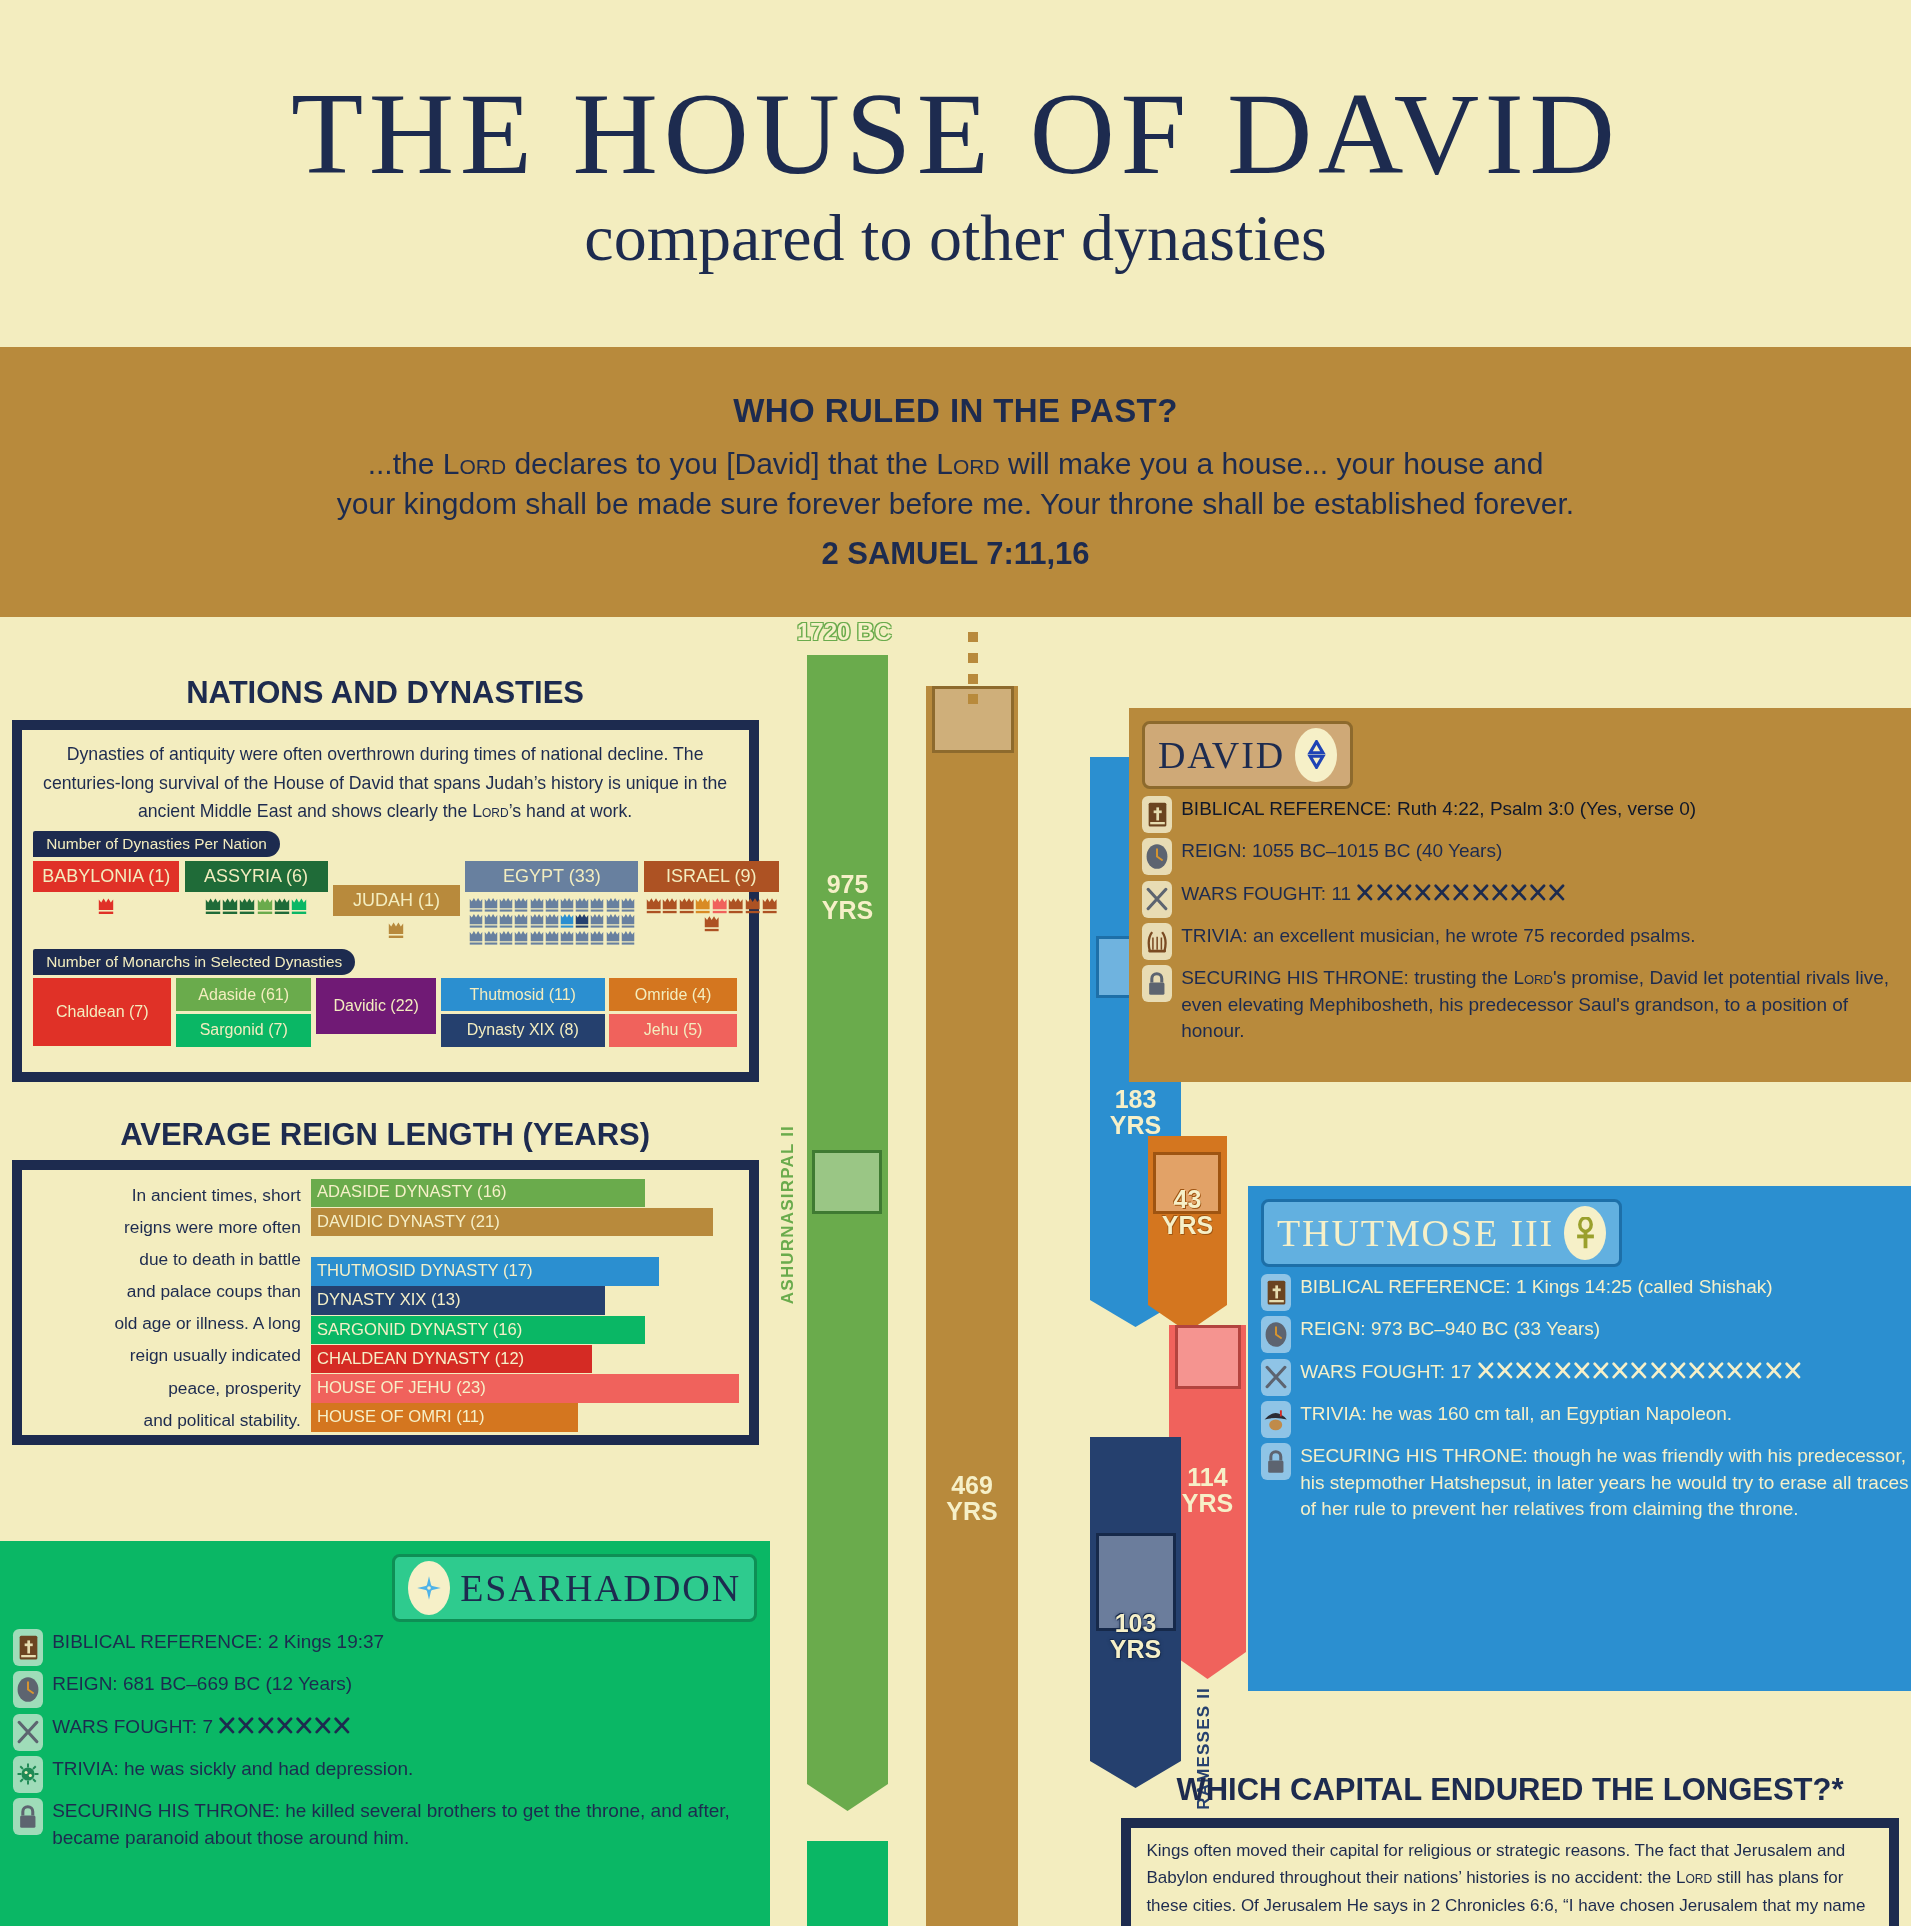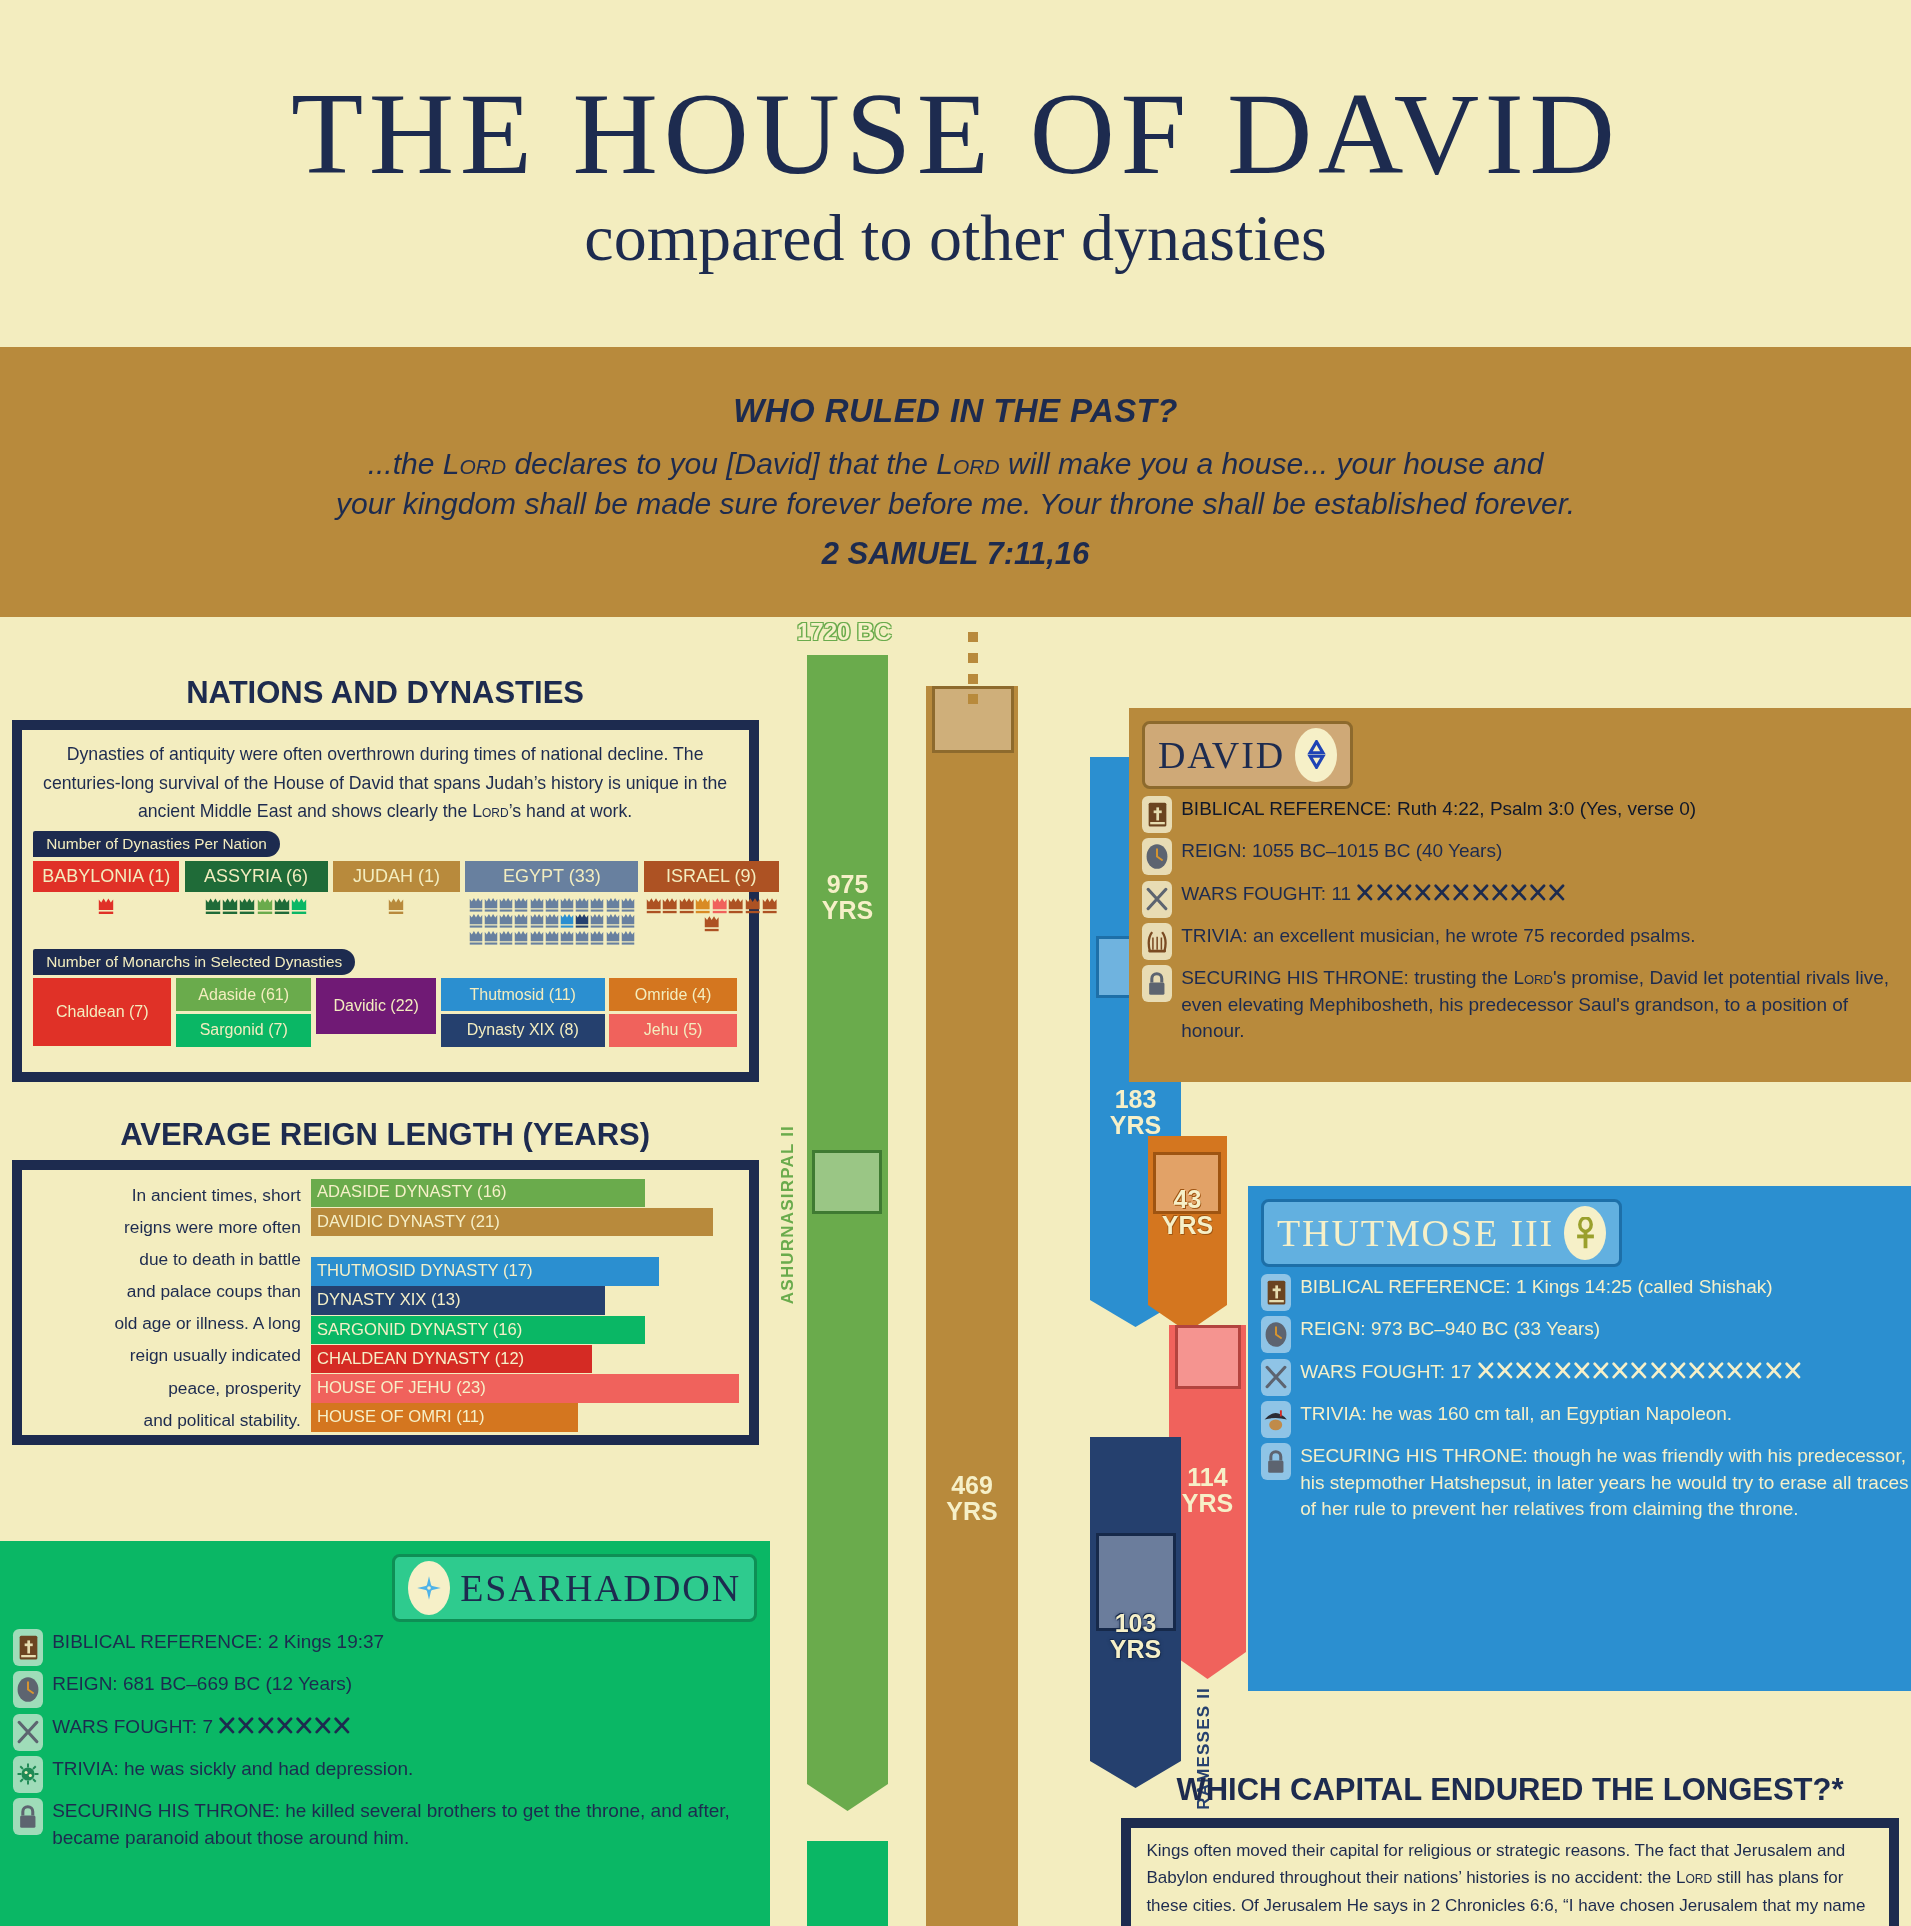--- a/index.html
+++ b/index.html
@@ -15,21 +15,21 @@
 
   
   .titlewrap{position:absolute;left:0;top:0;width:1911px;height:347px;
     display:flex;flex-direction:column;align-items:center;justify-content:center;}
   .t1{font-family:"Liberation Serif",serif;font-size:116px;letter-spacing:5.4px;
       color:#1d2b4f;font-weight:400;line-height:1;transform:scaleX(1.02);}
   .t2{font-family:"Liberation Serif",serif;font-size:66px;color:#1d2b4f;
       margin-top:13px;line-height:1;}
 
   
-  .band{position:absolute;left:0;width:1911px;background:#b88a3c;font-style:italic;}
+  .band{position:absolute;left:0;width:1911px;background:#b88a3c;}
   #hdrband{top:347px;height:270px;}
   .hdr-inner{display:flex;flex-direction:column;align-items:center;justify-content:center;height:100%;}
   .hdr-q{font-size:33px;font-weight:bold;letter-spacing:0.4px;color:#1d2b4f;margin-bottom:14px;}
   .hdr-v{font-size:30px;color:#1d2b4f;text-align:center;line-height:1.32;max-width:1618px;}
   .hdr-ref{font-size:31px;font-weight:bold;color:#1d2b4f;margin-top:13px;}
   .sc{font-variant:small-caps;}
 
   
   .outline-panel{position:absolute;border:10px solid #1d2b4f;background:#f3edbf;box-sizing:border-box;}
   .panel-title{position:absolute;width:100%;text-align:center;font-size:31px;font-weight:bold;color:#1d2b4f;}
@@ -149,21 +149,21 @@
             <svg viewBox="0 0 40 44" class="crown" style="width: 16px; height: 18px;">
               <path d="M2 14 L2 6 L8 13 L14 3 L20 13 L26 3 L32 13 L38 6 L38 14 L38 32 L2 32 Z" fill="#1f6b38"></path>
               <rect x="2" y="36" width="36" height="6" fill="#1f6b38"></rect>
             </svg>
             <svg viewBox="0 0 40 44" class="crown" style="width: 16px; height: 18px;">
               <path d="M2 14 L2 6 L8 13 L14 3 L20 13 L26 3 L32 13 L38 6 L38 14 L38 32 L2 32 Z" fill="#0ab765"></path>
               <rect x="2" y="36" width="36" height="6" fill="#0ab765"></rect>
             </svg>
           </div>
         </div>
-        <div class="nat-col" style="width: 127px;">
+        <div class="nat-col" style="width: 127px; margin-top: 24px;">
           <div class="nat-chip" style="background: rgb(184, 138, 60);">JUDAH (1)</div>
           <div class="crowns">
             <svg viewBox="0 0 40 44" class="crown" style="width: 16px; height: 18px;">
               <path d="M2 14 L2 6 L8 13 L14 3 L20 13 L26 3 L32 13 L38 6 L38 14 L38 32 L2 32 Z" fill="#b88a3c"></path>
               <rect x="2" y="36" width="36" height="6" fill="#b88a3c"></rect>
             </svg>
           </div>
         </div>
         <div class="nat-col" style="width: 173px;">
           <div class="nat-chip" style="background: rgb(104, 128, 159);">EGYPT (33)</div>

